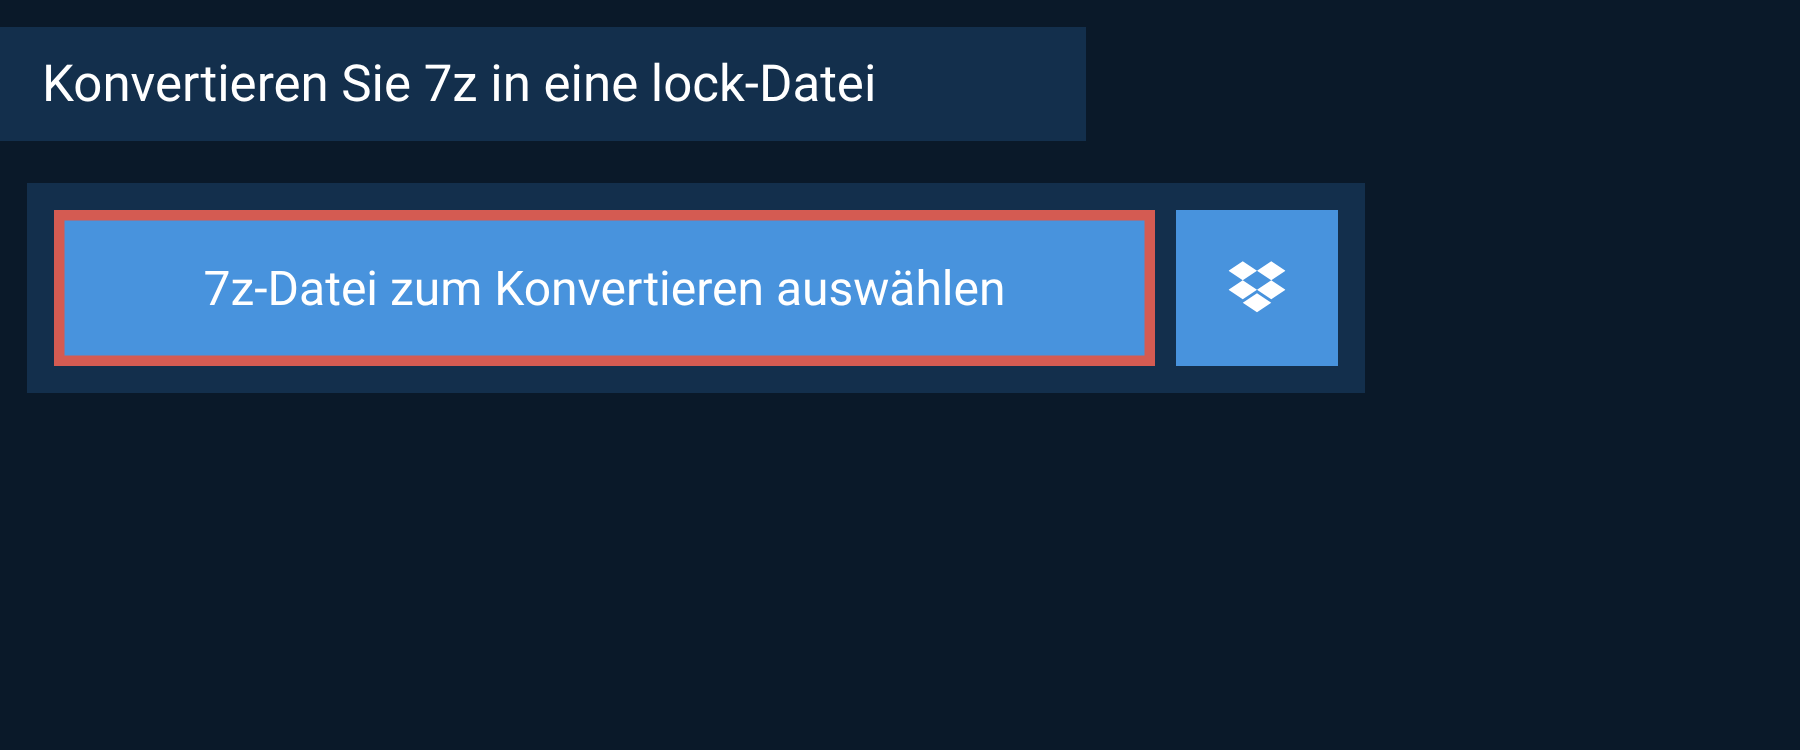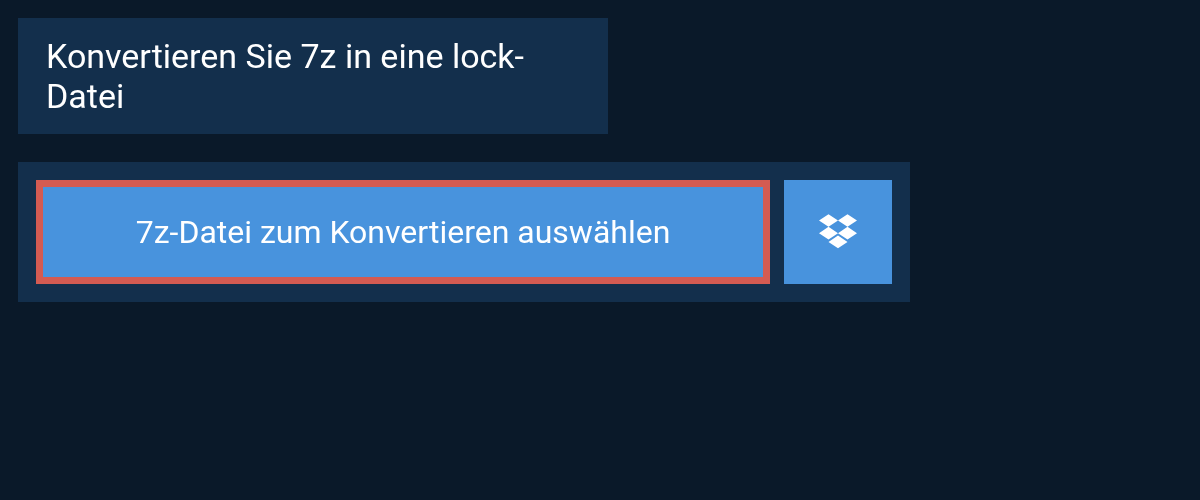--- a/index.html
+++ b/index.html
@@ -11,22 +11,21 @@
       width: 1200px;
       height: 500px;
       background: #0a1929;
       font-family: -apple-system, BlinkMacSystemFont, "Segoe UI", Roboto, sans-serif;
       overflow: hidden;
     }
     .header-bar {
       background: #132f4c;
       padding: 18px 28px;
       margin-top: 18px;
-      margin-left: 18px;
-      width: 590px;
+      width: 724px;
     }
     .header-title {
       color: #ffffff;
       font-size: 34px;
       font-weight: 400;
     }
     .upload-panel {
       background: #132f4c;
       margin-top: 28px;
       margin-left: 18px;

